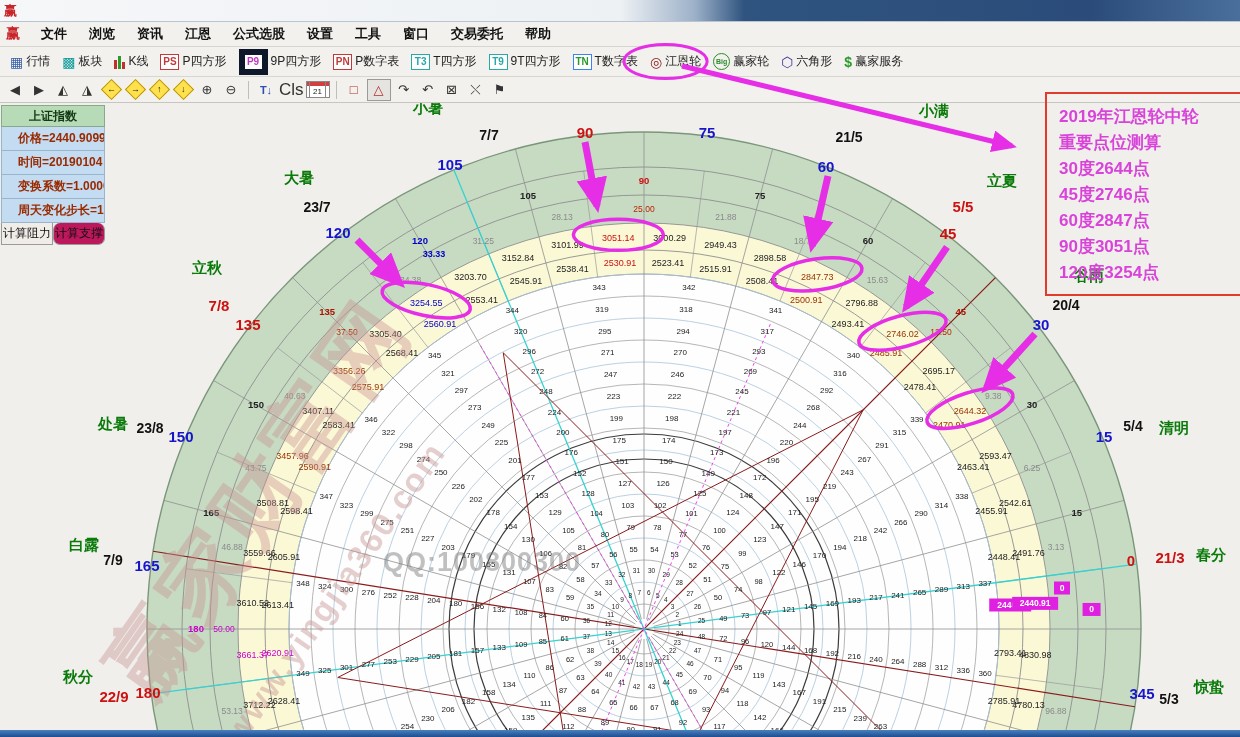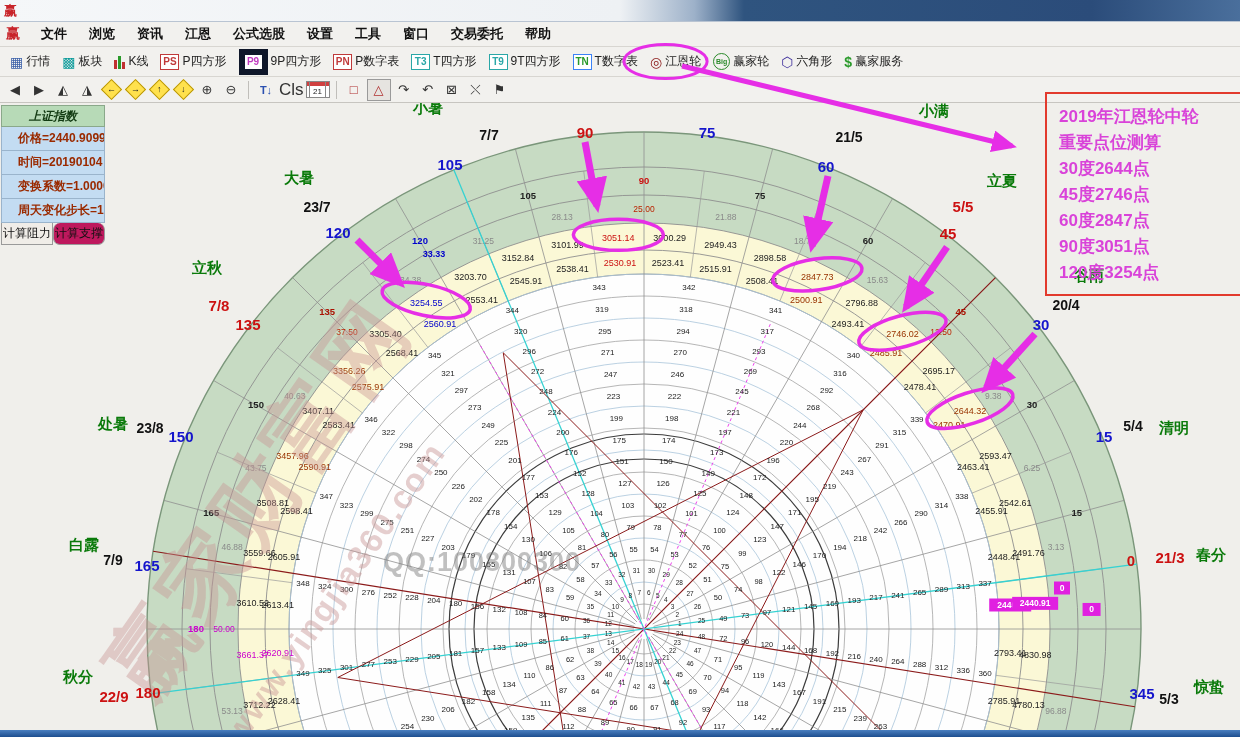--- a/index.html
+++ b/index.html
@@ -50,21 +50,21 @@
   .clsbtn{font-size:17px;color:#333;}
   .taxis{font-size:11px;font-weight:bold;color:#b03030;}
   .taxis span{color:#2a50b0;}
 
   
   #chart-area{position:relative;width:1240px;height:630px;background:#f0efeb;}
   #wheel-svg{position:absolute;left:0;top:0;}
   
   #info-panel{position:absolute;left:1px;top:2px;width:104px;font-size:12px;z-index:5;}
   #info-panel .ip-title{background:#b7dab7;border:1px solid #8aa88a;text-align:center;color:#123a12;
-    font-weight:bold;height:20px;line-height:20px;font-style:italic;}
+    font-weight:bold;height:20px;line-height:20px;}
   #info-panel .ip-row{background:#c3dcf2;border:1px solid #9ab4cc;border-top:none;color:#9a2a00;
     font-weight:bold;height:23px;line-height:23px;padding-left:16px;white-space:nowrap;overflow:hidden;}
   #info-panel .ip-btns{display:flex;}
   #info-panel .ip-btn{flex:1;height:21px;line-height:21px;text-align:center;font-size:12px;color:#111;
     background:#f0ede8;border:1px solid #9a9a9a;border-top:none;}
   #info-panel .ip-btn.alt{background:#be185d;border-radius:7px;}
   
   #anno-box{position:absolute;left:1045px;top:-11px;width:188px;height:190px;border:2px solid #e23a2d;
     padding:10px 4px 0 12px;box-sizing:content-box;z-index:4;}
   #anno-box .anno-line{color:#d943d9;font-size:17px;font-weight:bold;line-height:26px;white-space:nowrap;}

